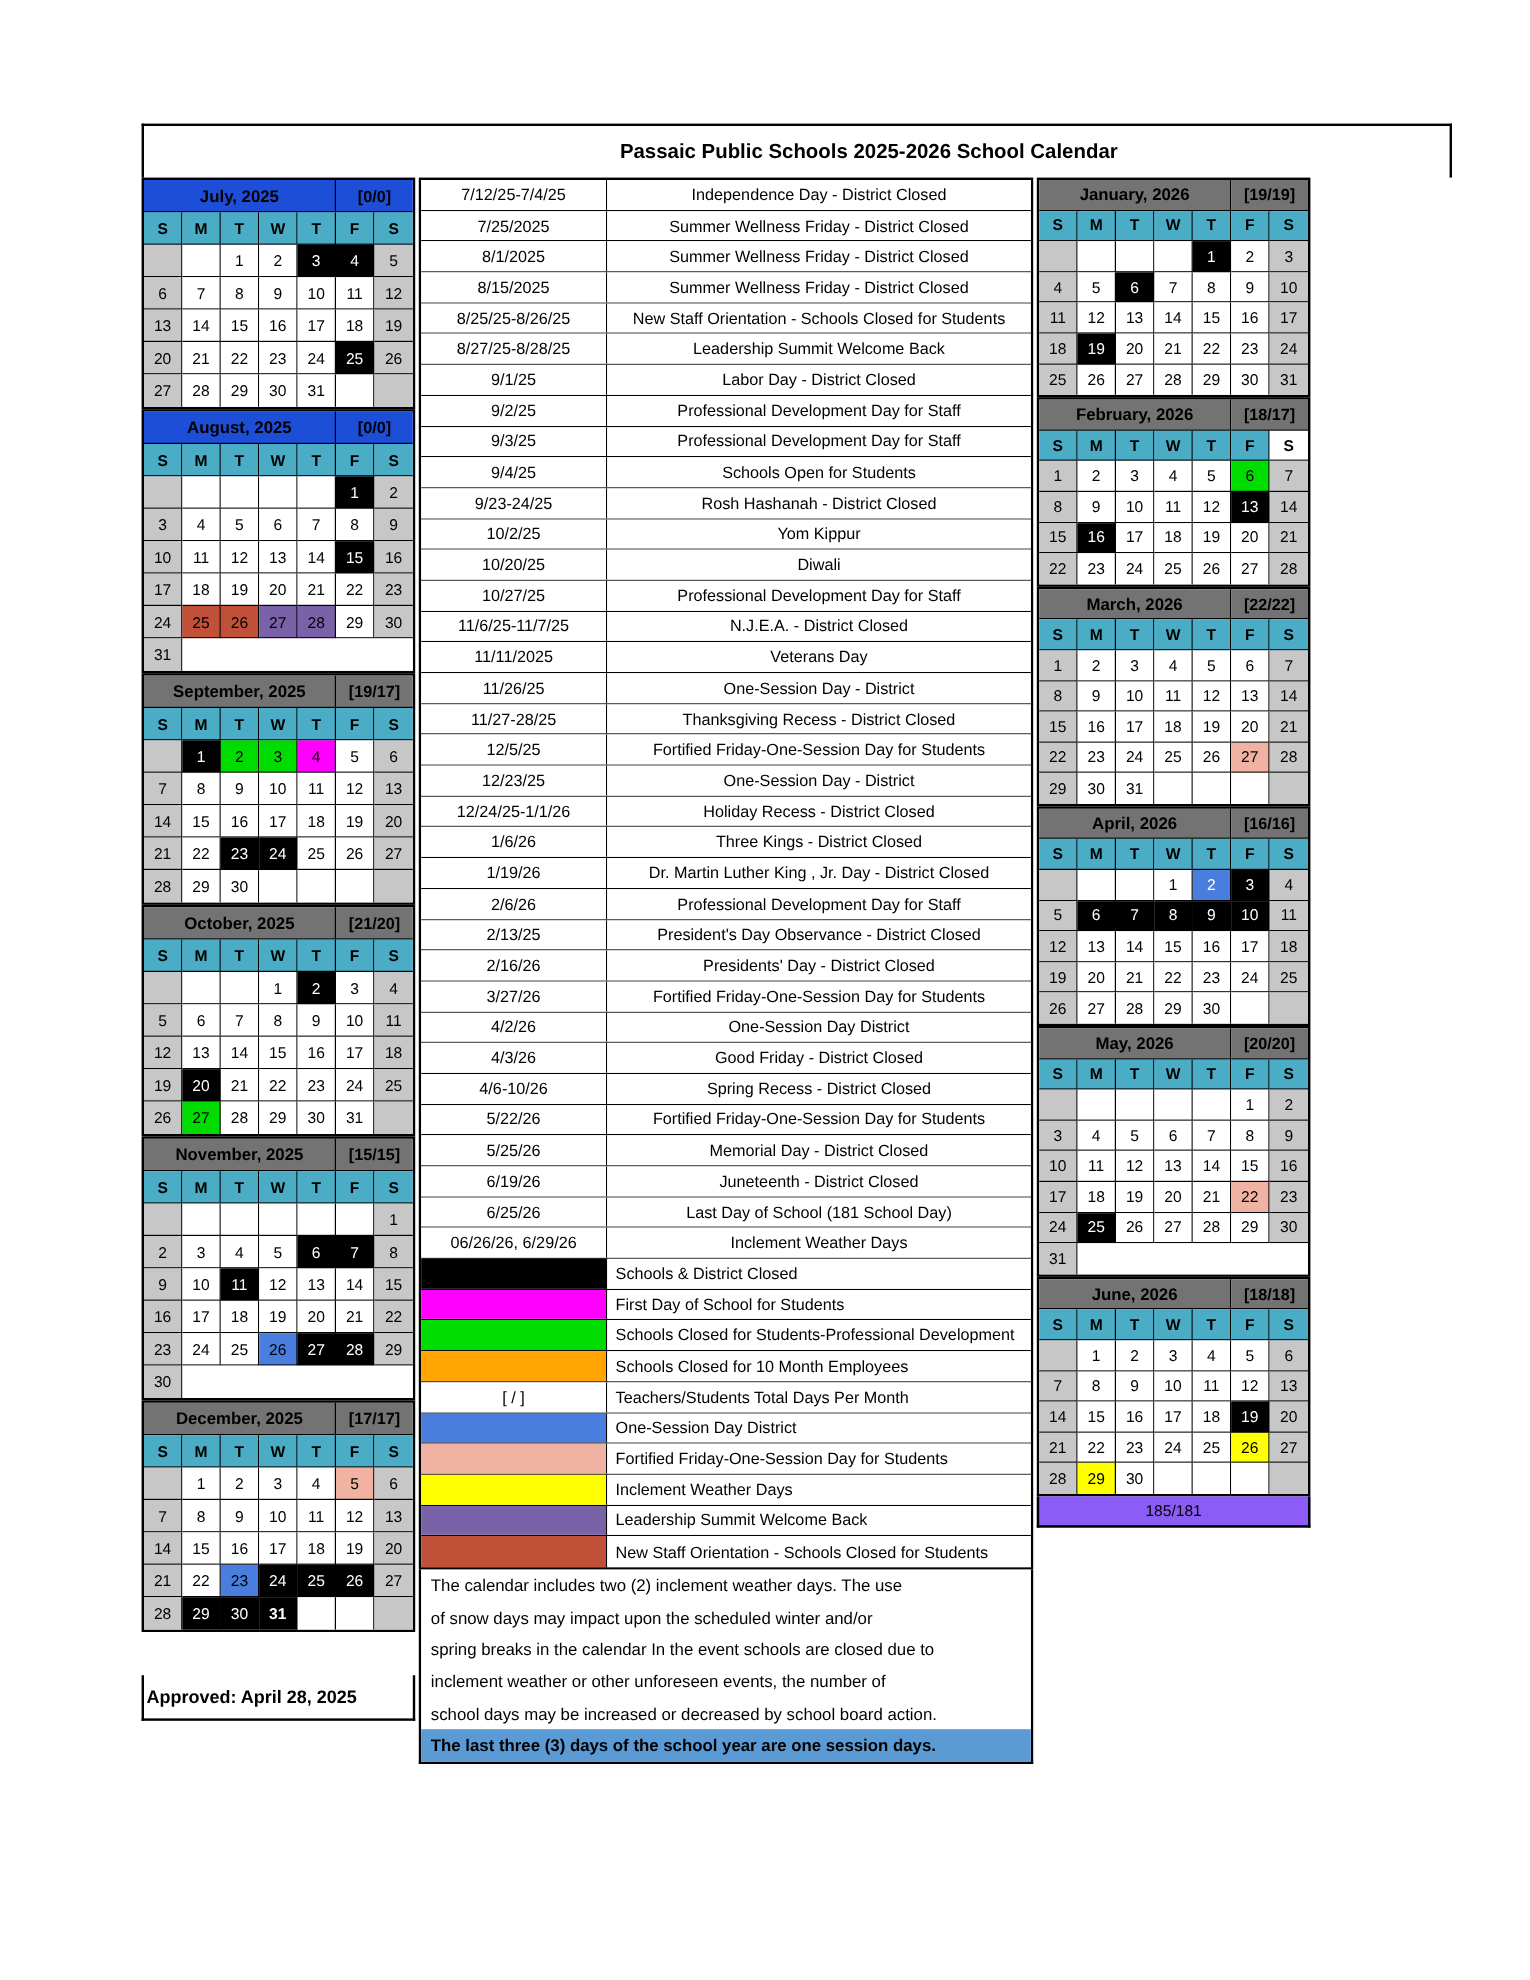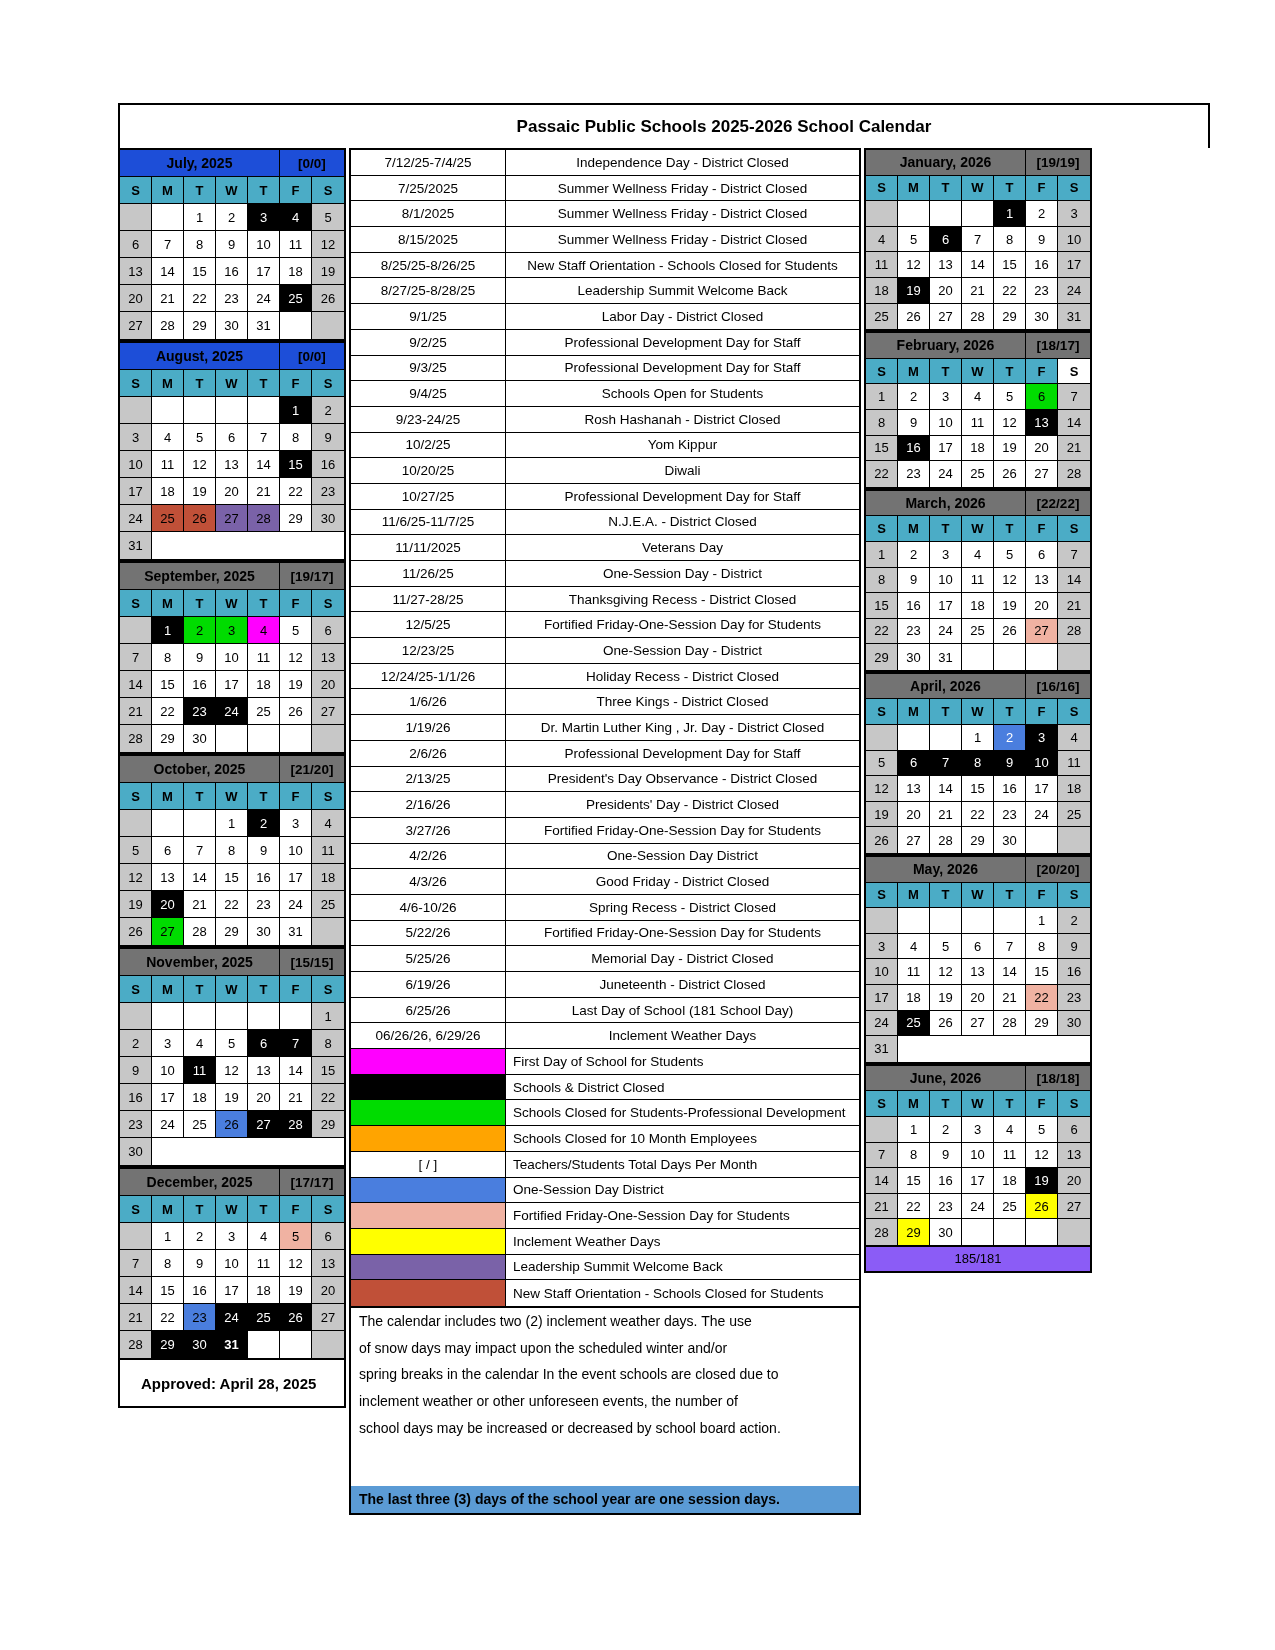--- a/index.html
+++ b/index.html
@@ -39,25 +39,25 @@
   .edate{box-sizing:border-box;width:155px;border-right:1px solid #000;display:flex;
         align-items:center;justify-content:center;font-size:13.5px;background:#fff;}
   .edesc{box-sizing:border-box;flex:1;display:flex;align-items:center;justify-content:center;
         font-size:13.5px;background:#fff;}
   .ldesc{justify-content:flex-start;padding-left:7px;}
 
   
   .notes{box-sizing:border-box;border:2px solid #000;border-top:none;}
   .note{box-sizing:border-box;height:26.6px;display:flex;align-items:center;
         padding-left:8px;font-size:14px;background:#fff;}
-  .note-hl{background:#5B9BD5;font-weight:bold;margin-top:45px;}
+  .note-hl{background:#5B9BD5;font-weight:bold;}
 
   
-  .approved{box-sizing:border-box;border:2px solid #000;border-top:none;height:48px;
-        display:flex;align-items:center;padding-left:21px;font-weight:bold;font-size:15px;}
+  .approved{box-sizing:border-box;border:2px solid #000;border-top:none;height:38px;
+        display:flex;align-items:center;padding-left:2px;font-weight:bold;font-size:15px;margin-top:36px;}
   .totalbar{box-sizing:border-box;border:2px solid #000;border-top:none;height:26px;
         display:flex;align-items:center;justify-content:center;font-size:13px;background:#8b5cf6;}
 </style>
 </head>
 <body>
 
 <div class="page">
   <div class="cal">
     <div class="title-band">
       <span>Passaic Public Schools 2025-2026 School Calendar</span>
@@ -572,26 +572,26 @@
             </div>
             <div class="erow">
               <div class="edate">6/25/26</div>
               <div class="edesc">Last Day of School (181 School Day)</div>
             </div>
             <div class="erow">
               <div class="edate">06/26/26, 6/29/26</div>
               <div class="edesc">Inclement Weather Days</div>
             </div>
             <div class="erow">
+              <div class="edate" style="background: rgb(0, 0, 0);"></div>
+              <div class="edesc ldesc">Schools &amp; District Closed</div>
+            </div>
+            <div class="erow">
               <div class="edate" style="background: rgb(255, 0, 255);"></div>
               <div class="edesc ldesc">First Day of School for Students</div>
-            </div>
-            <div class="erow">
-              <div class="edate" style="background: rgb(0, 0, 0);"></div>
-              <div class="edesc ldesc">Schools &amp; District Closed</div>
             </div>
             <div class="erow">
               <div class="edate" style="background: rgb(0, 220, 0);"></div>
               <div class="edesc ldesc">Schools Closed for Students-Professional Development</div>
             </div>
             <div class="erow">
               <div class="edate" style="background: rgb(255, 164, 0);"></div>
               <div class="edesc ldesc">Schools Closed for 10 Month Employees</div>
             </div>
             <div class="erow">

